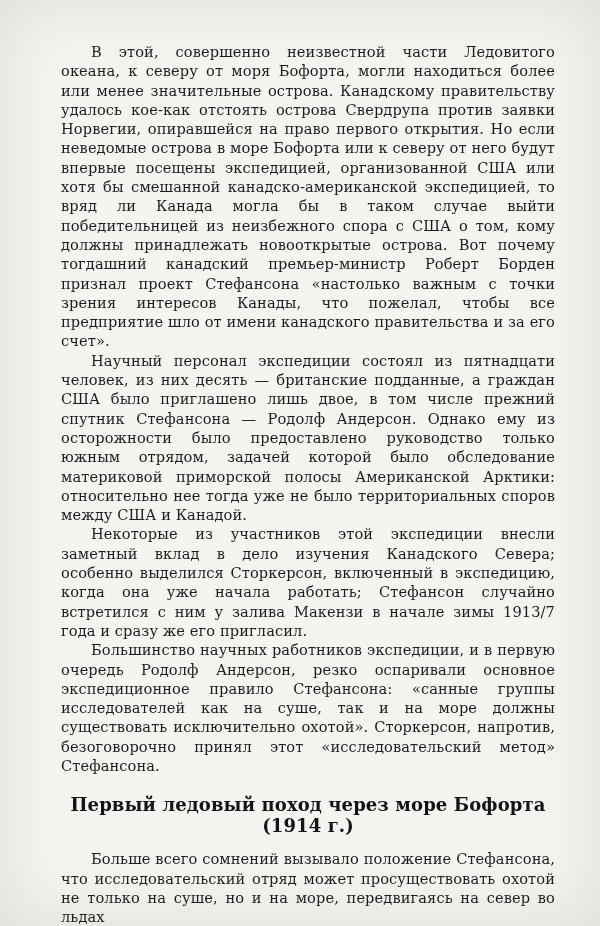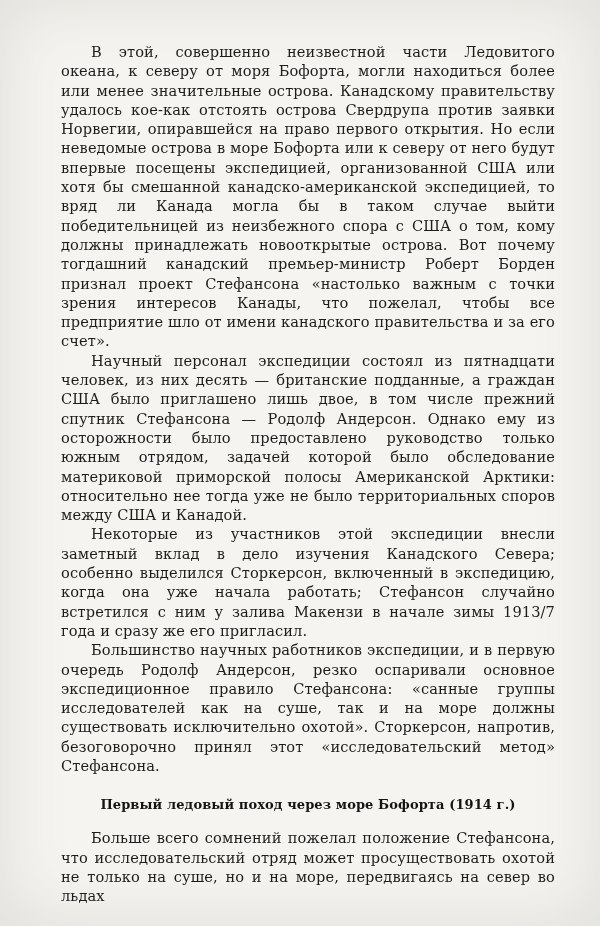--- a/index.html
+++ b/index.html
@@ -30,34 +30,34 @@
     font-size: 14.6px;
     line-height: 19.3px;
     letter-spacing: 0.1px;
     text-align: justify;
   }
   .para {
     margin: 0;
     text-indent: 30px;
   }
   .heading {
-    font-size: 13px;
+    font-size: 18px;
     font-weight: bold;
     text-align: center;
     margin: 19px 0 13px 0;
     line-height: 21px;
     color: #141414;
   }
 </style>
 </head>
 <body>
 
 <div class="scan">
   <main class="text-block">
     <p class="para">В этой, совершенно неизвестной части Ледовитого океана, к северу от моря Бофорта, могли находиться более или менее значительные острова. Канадскому правительству удалось кое-как отстоять острова Свердрупа против заявки Норвегии, опиравшейся на право первого открытия. Но если неведомые острова в море Бофорта или к северу от него будут впервые посещены экспедицией, организованной США или хотя бы смешанной канадско-американской экспедицией, то вряд ли Канада могла бы в таком случае выйти победительницей из неизбежного спора с США о том, кому должны принадлежать новооткрытые острова. Вот почему тогдашний канадский премьер-министр Роберт Борден признал проект Стефансона «настолько важным с точки зрения интересов Канады, что пожелал, чтобы все предприятие шло от имени канадского правительства и за его счет».</p>
     <p class="para">Научный персонал экспедиции состоял из пятнадцати человек, из них десять — британские подданные, а граждан США было приглашено лишь двое, в том числе прежний спутник Стефансона — Родолф Андерсон. Однако ему из осторожности было предоставлено руководство только южным отрядом, задачей которой было обследование материковой приморской полосы Американской Арктики: относительно нее тогда уже не было территориальных споров между США и Канадой.</p>
     <p class="para">Некоторые из участников этой экспедиции внесли заметный вклад в дело изучения Канадского Севера; особенно выделился Сторкерсон, включенный в экспедицию, когда она уже начала работать; Стефансон случайно встретился с ним у залива Макензи в начале зимы 1913/7 года и сразу же его пригласил.</p>
     <p class="para">Большинство научных работников экспедиции, и в первую очередь Родолф Андерсон, резко оспаривали основное экспедиционное правило Стефансона: «санные группы исследователей как на суше, так и на море должны существовать исключительно охотой». Сторкерсон, напротив, безоговорочно принял этот «исследовательский метод» Стефансона.</p>
     <h2 class="heading">Первый ледовый поход через море Бофорта (1914 г.)</h2>
-    <p class="para">Больше всего сомнений пожелал положение Стефансона, что исследовательский отряд может просуществовать охотой не только на суше, но и на море, передвигаясь на север во льдах</p>
+    <p class="para">Больше всего сомнений вызывало положение Стефансона, что исследовательский отряд может просуществовать охотой не только на суше, но и на море, передвигаясь на север во льдах</p>
 
   </main>
 </div>
 
 </body></html>

